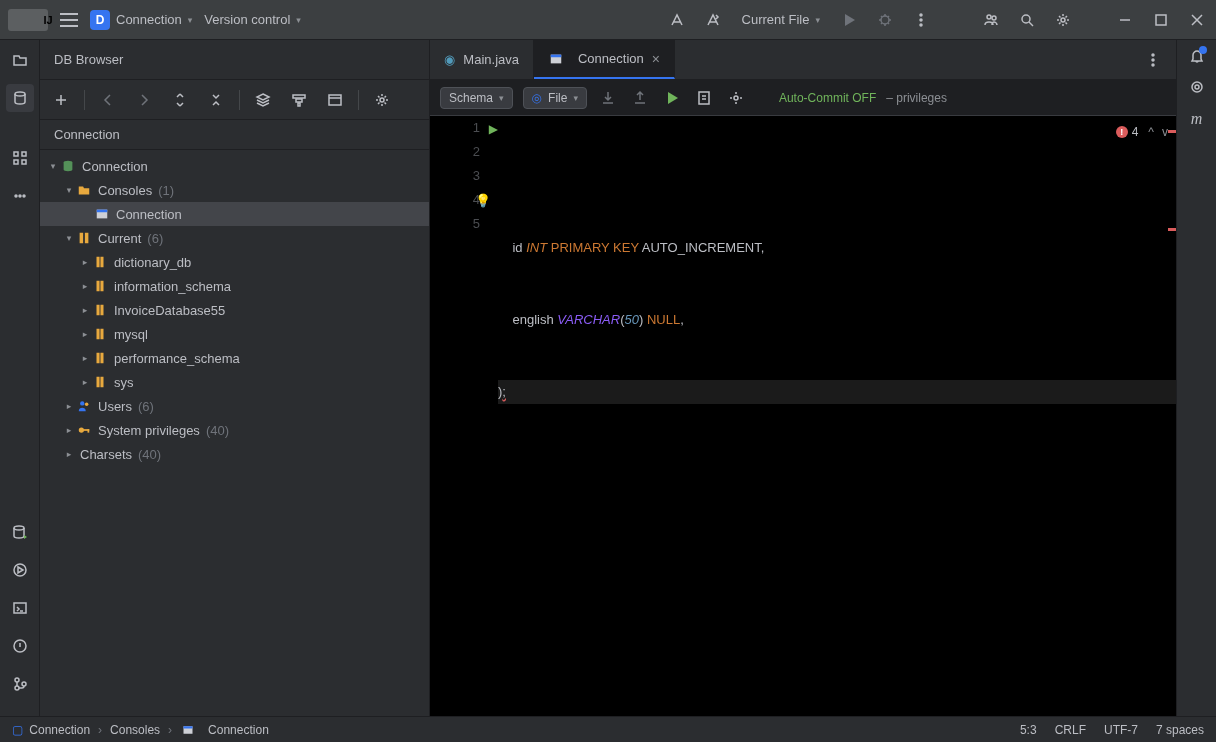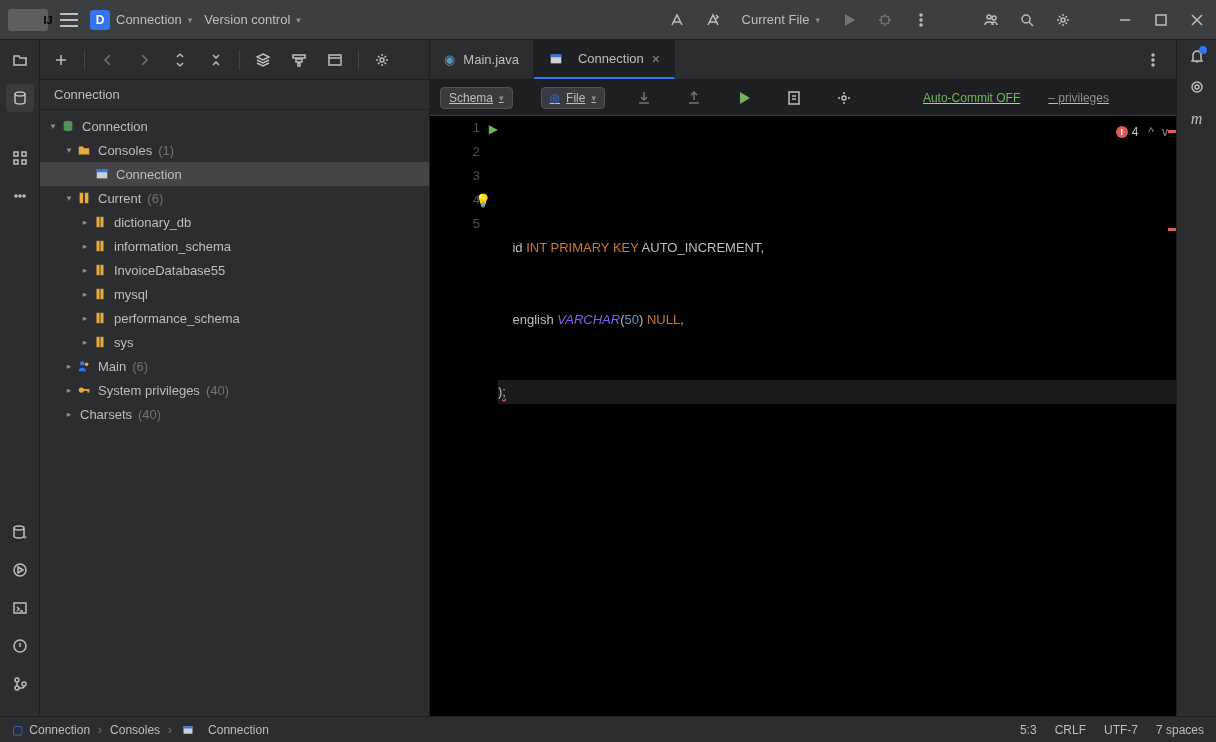--- a/index.html
+++ b/index.html
@@ -43,36 +43,36 @@
 
 
 .editor-area { flex:1; display:flex; flex-direction:column; background:#1e1f22; }
 .tabbar { height:40px; background:#2b2d30; display:flex;align-items:stretch; border-bottom:1px solid #1e1f22; }
 .tab { display:flex;align-items:center;gap:8px;padding:0 14px; font-size:13px; cursor:pointer; border-right:1px solid #1e1f22; }
 .tab.active { background:#1e1f22; border-bottom:2px solid #3574f0; }
 .tab .close { font-size:14px; color:#8c8f94; cursor:pointer; }
 .tab-spacer { flex:1; }
 .tab-actions { display:flex;align-items:center;gap:14px;padding:0 12px; }
 
-.console-toolbar { height:36px; background:#1e1f22; display:flex;align-items:center;padding:0 10px;gap:28px; border-bottom:1px solid #393b40;text-decoration:underline; }
+.console-toolbar { height:36px; background:#1e1f22; display:flex;align-items:center;padding:0 10px;gap:10px; border-bottom:1px solid #393b40; }
 .sel-button { display:flex;align-items:center;gap:6px;background:#393b40;border:1px solid #4e5157;border-radius:4px;padding:3px 8px;font-size:12px;cursor:pointer; }
 .status-text { font-size:12px; }
 .green { color:#70b45b; }
 .gray { color:#8c8f94; }
 
 .code-body { flex:1; display:flex; background:#000; font-family: "JetBrains Mono", Consolas, monospace; font-size:13px; line-height:24px; position:relative; }
 .gutter { width:60px; background:#000; text-align:right; padding-right:10px; color:#4b4d51; user-select:none; position:relative; }
 .gutter .run-icon { position:absolute; right:-8px; top:1px; color:#70b45b; font-size:12px; }
 .gutter .bulb { position:absolute; right:-2px; top:73px; font-size:13px; }
 .code { flex:1; padding-left:8px; position:relative; white-space:pre; }
 .code-line.current { background:#1b1b1b; }
 .kw-orange { color:#cc7832; }
 .kw-purple { color:#8b5cf6; }
 .kw-paren { color:#bcbec4; }
-.kw-num { color:#6897bb; }
+.kw-num { color:#6897bb;font-style:italic; }
 .err-badge { position:absolute; top:4px; right:8px; display:flex;align-items:center;gap:4px; font-size:12px; color:#bcbec4; }
 .err-dot { width:12px;height:12px;border-radius:50%;background:#db5c5c;display:inline-flex;align-items:center;justify-content:center;color:#fff;font-size:9px;font-weight:bold; }
 .red-stripe { position:absolute; right:0; height:3px; width:8px; background:#db5c5c; }
 
 .rightbar { width:40px; background:#2b2d30; border-left:1px solid #1e1f22; display:flex;flex-direction:column;align-items:center;padding-top:8px;gap:12px; }
 .rightbar .bell { position:relative; }
 .rightbar .dot { position:absolute; top:-2px;right:-2px;width:8px;height:8px;border-radius:50%;background:#3574f0; }
 
 
 .statusbar { height:26px; background:#2b2d30; border-top:1px solid #1e1f22; display:flex;align-items:center;padding:0 12px;font-size:12px; }
@@ -238,20 +238,21 @@
           <circle cx="5" cy="4" r="2"></circle>
           <circle cx="5" cy="12" r="2"></circle>
           <circle cx="12" cy="8" r="2"></circle>
           <path d="M5 6v4M7 12h3c1 0 2-1 2-2"></path>
         </svg>
       </div>
     <div style="height:8px"></div>
   </div>
 
   <div class="sidepanel">
+    <div class="sidepanel-title">DB Browser</div>
     <div class="toolbar">
       <div class="icon-btn">
           <svg viewBox="0 0 16 16">
             <path d="M8 3v10M3 8h10"></path>
           </svg>
         </div>
       <div class="sep"></div>
       <div class="icon-btn" style="color:#6f737a">
           <svg viewBox="0 0 16 16">
             <path d="M10 3l-5 5 5 5"></path>
@@ -416,21 +417,21 @@
       <div class="tree-row">
         <span class="indent" style="width:22px"></span>
           <span class="tw">▸</span>
         <span class="ticon">
             <svg viewBox="0 0 16 16" width="14" height="14">
               <circle cx="6" cy="5" r="2.5" fill="#3574f0" stroke="none"></circle>
               <circle cx="11" cy="6" r="2" fill="#e8a93e" stroke="none"></circle>
               <path d="M2 14c0-3 2-4 4-4s4 1 4 4" fill="#3574f0" stroke="none"></path>
             </svg>
           </span>
-        <span class="tlabel">Main</span>
+        <span class="tlabel">Users</span>
         <span class="tcount">(6)</span>
       </div>
       <div class="tree-row">
         <span class="indent" style="width:22px"></span>
           <span class="tw">▸</span>
         <span class="ticon">
             <svg viewBox="0 0 16 16" width="14" height="14">
               <circle cx="5" cy="8" r="3" fill="#e8a93e" stroke="none"></circle>
               <rect x="7" y="7" width="7" height="2" fill="#e8a93e" stroke="none"></rect>
               <rect x="12" y="7" width="2" height="4" fill="#e8a93e" stroke="none"></rect>
@@ -531,21 +532,21 @@
       </div>
       <div class="code">
         <div class="err-badge">
           <span class="err-dot">!</span>
           <span>4</span>
           <span style="margin-left:6px;color:#8c8f94">^</span>
           <span style="margin-left:4px;color:#8c8f94">v</span>
         </div>
         <div class="red-stripe" style="top:14px"></div>
         <div class="red-stripe" style="top:112px"></div>
-        <div class="code-line"><span>    id </span><span class="kw-orange" style="">INT </span><span class="kw-orange">PRIMARY KEY</span><span> AUTO_INCREMENT,</span></div>
+        <div class="code-line"><span>    id </span><span class="kw-orange" style="font-style:italic">INT </span><span class="kw-orange">PRIMARY KEY</span><span> AUTO_INCREMENT,</span></div>
         <div class="code-line"><span>    english </span><span class="kw-purple" style="font-style:italic">VARCHAR</span><span class="kw-paren">(</span><span class="kw-num">50</span><span class="kw-paren">)</span><span class="kw-orange"> NULL</span><span>,</span></div>
         <div class="code-line current"><span class="kw-paren">)</span><span style="text-decoration:underline wavy #db5c5c">;</span></div>
       </div>
     </div>
   </div>
 
   <div class="rightbar">
     <div class="tool bell">
       <svg viewBox="0 0 16 16" width="16" height="16">
           <path d="M4 11V7c0-2 2-4 4-4s4 2 4 4v4l1 2H3z"></path>

